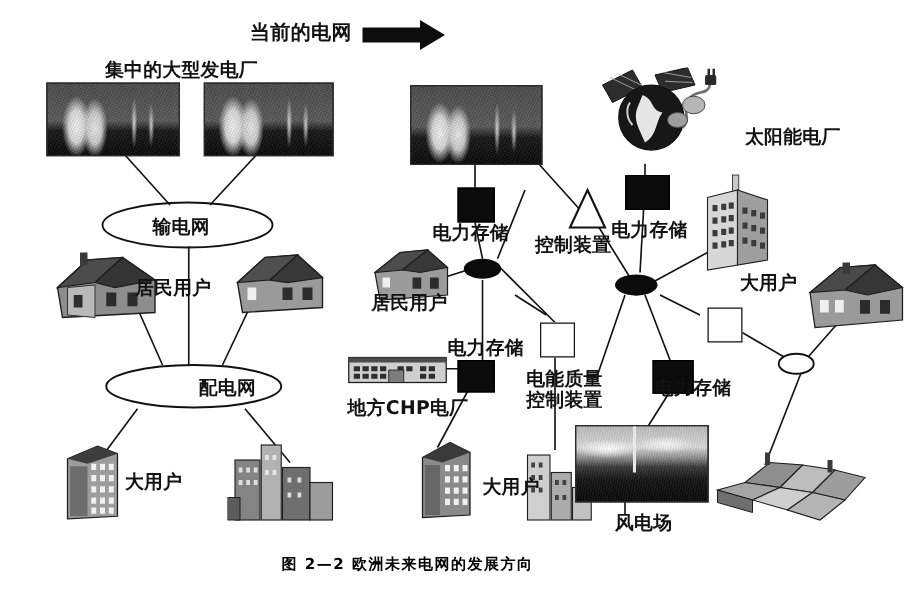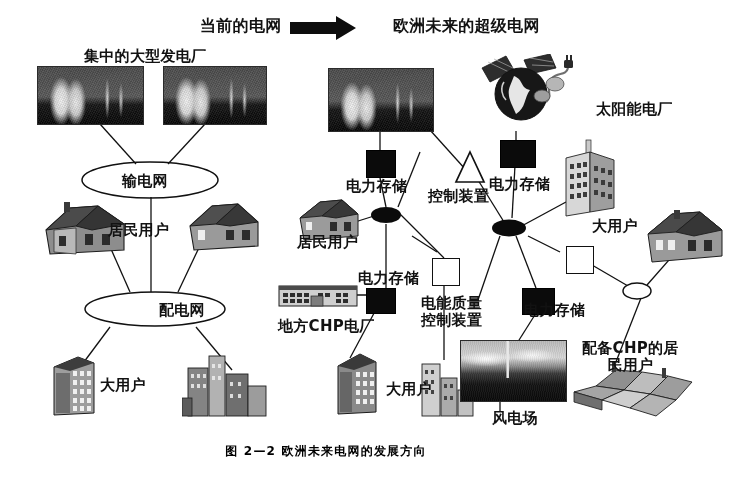--- a/index.html
+++ b/index.html
@@ -105,21 +105,20 @@
 <div id="figure">
 
   <div class="lbl hdr" style="left:200px; top:17px;">当前的电网</div>
 
   <svg class="layer">
     <g>
       <polygon points="290,22 336,22 336,16 356,28 336,40 336,34 290,34" fill="#0d0d0d"></polygon>
     </g>
   </svg>
 
-  <div class="lbl hdr" style="left:393px; top:17px;">欧洲未来的超级电网</div>
 
   <svg class="layer">
     <g stroke="#111" stroke-width="1.3" fill="none">
       <line x1="100" y1="124" x2="136" y2="164"></line>
       <line x1="205" y1="124" x2="168" y2="164"></line>
       <line x1="151" y1="197" x2="151" y2="292"></line>
       <line x1="96" y1="215" x2="130" y2="292"></line>
       <line x1="213" y1="218" x2="178" y2="292"></line>
       <line x1="110" y1="327" x2="78" y2="370"></line>
       <line x1="196" y1="327" x2="232" y2="370"></line>
@@ -410,18 +409,16 @@
   <div class="lbl nodelbl" style="left:428px; top:188px;">控制装置</div>
   <div class="lbl nodelbl" style="left:421px; top:295px; text-align:center;">电能质量
 控制装置</div>
 
   <div class="lbl nodelbl" style="left:297px; top:234px;">居民用户</div>
   <div class="lbl nodelbl" style="left:278px; top:318px;">地方CHP电厂</div>
   <div class="lbl nodelbl" style="left:596px; top:101px;">太阳能电厂</div>
   <div class="lbl nodelbl" style="left:386px; top:381px;">大用户</div>
   <div class="lbl nodelbl" style="left:592px; top:218px;">大用户</div>
   <div class="lbl nodelbl" style="left:492px; top:410px;">风电场</div>
-  <div class="lbl nodelbl" style="left:582px; top:340px; text-align:center;">配备CHP的居
-民用户</div>
 
   <div class="caption" style="top:443px;">图 2—2   欧洲未来电网的发展方向</div>
 
 </div>
 
 </body></html>

